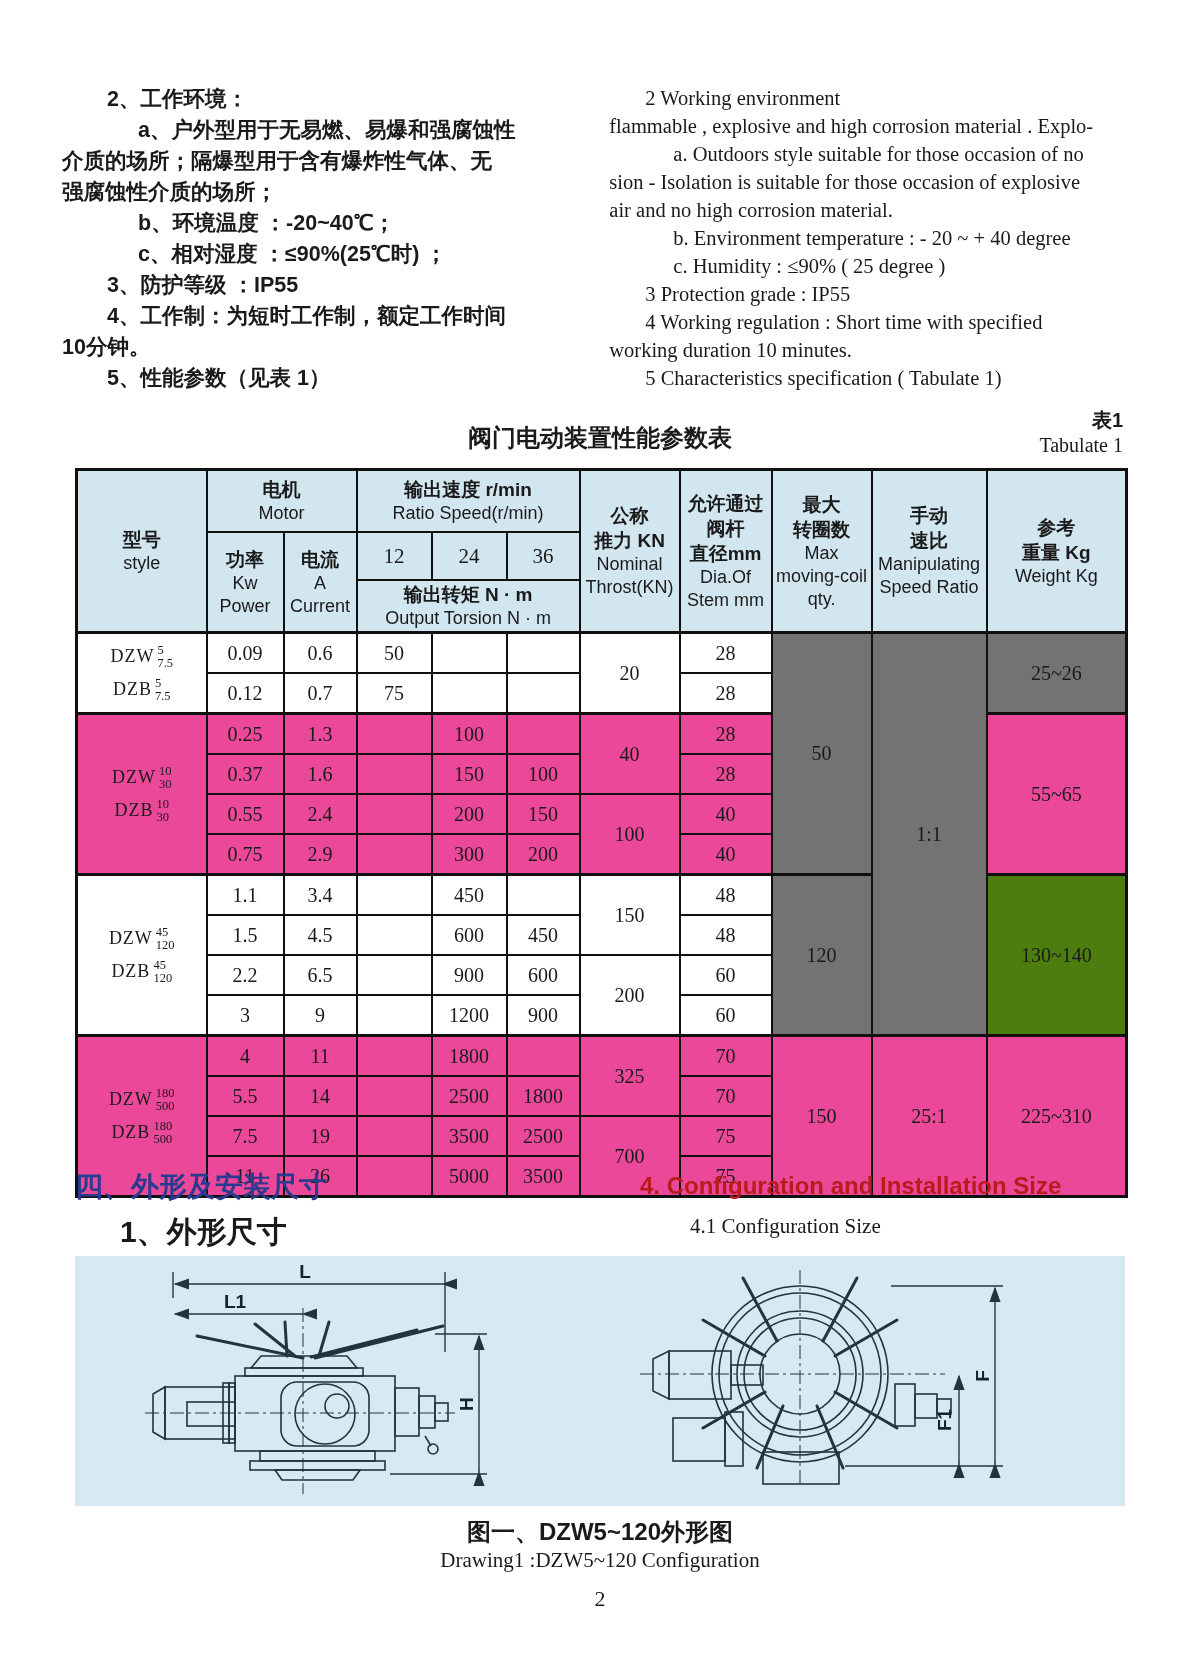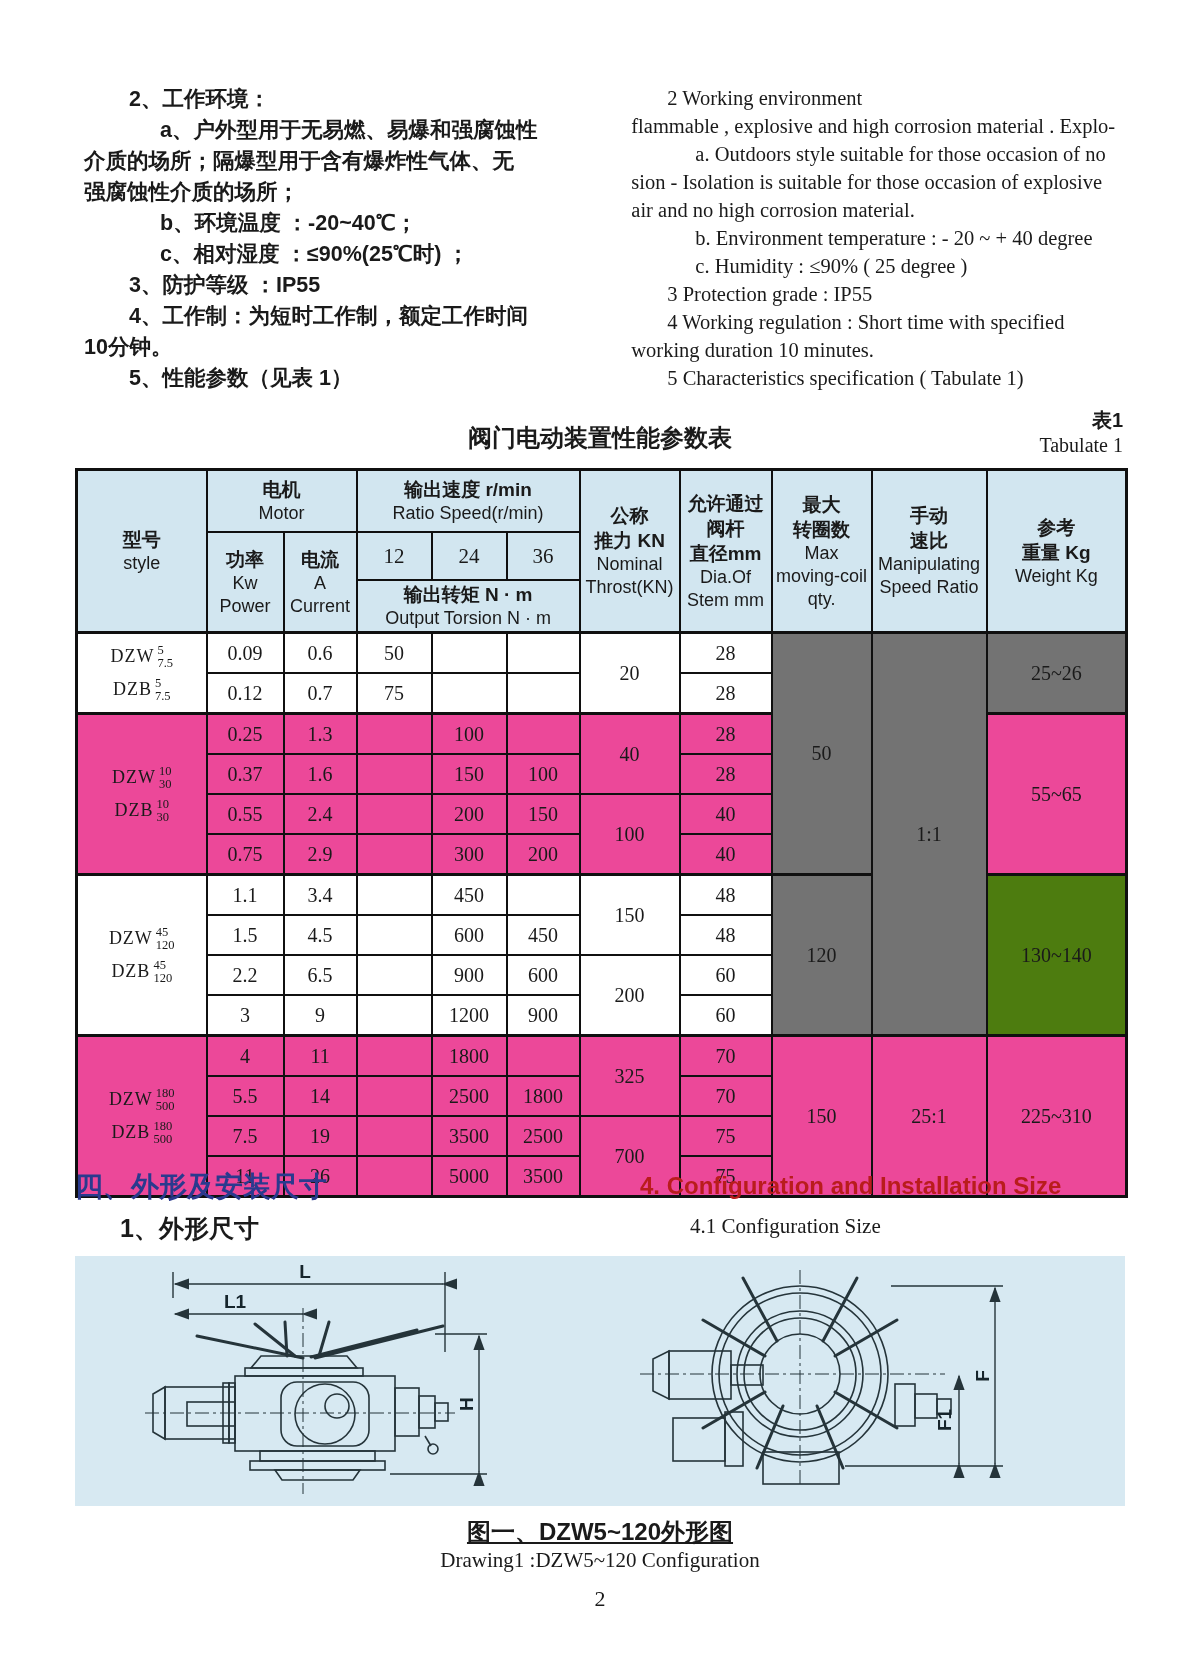--- a/index.html
+++ b/index.html
@@ -1,21 +1,21 @@
 <!DOCTYPE html>
 <html style="--accent-navy: #2a3a8e; --accent-teal: #2f6f9a;"><head>
 <meta charset="utf-8">
 <style>
   html,body{margin:0;padding:0;}
   body{
     width:1200px;height:1657px;position:relative;background:#ffffff;
     font-family:"Liberation Serif", serif;color:#1a1a1a;overflow:hidden;
   }
   
-  .intro{position:absolute;top:84px;left:84px;width:1070px;display:flex;gap:48px;}
+  .intro{position:absolute;top:84px;left:62px;width:1070px;display:flex;gap:48px;}
   .zh-col{width:492px;}
   .en-col{width:548px;margin-left:30px;}
   .zh-col .tline{
     font-family:"Liberation Sans", sans-serif;font-weight:bold;
     font-size:21.5px;line-height:31px;white-space:nowrap;
   }
   .en-col .tline{
     font-family:"Liberation Serif", serif;font-size:20.5px;line-height:28px;white-space:nowrap;
   }
   .zh-col .tline.i1{padding-left:45px;}
@@ -66,42 +66,42 @@
   .sec-zh{
     position:absolute;top:1168px;left:75px;
     font-family:"Liberation Sans", sans-serif;font-weight:bold;font-size:28px;color:#2a3a8e;
   }
   .sec-en{
     position:absolute;top:1172px;left:640px;
     font-family:"Liberation Sans", sans-serif;font-weight:bold;font-size:24px;color:#b91c1c;
   }
   .sub-zh{
     position:absolute;top:1212px;left:120px;
-    font-family:"Liberation Sans", sans-serif;font-weight:bold;font-size:25px;
+    font-family:"Liberation Sans", sans-serif;font-weight:bold;font-size:30px;
   }
   .sub-en{
     position:absolute;top:1214px;left:690px;
     font-family:"Liberation Serif", serif;font-size:21px;
   }
   
   .figure-panel{
     position:absolute;top:1256px;left:75px;width:1050px;height:250px;background:#d7e9f2;
   }
   .figure-panel svg{position:absolute;top:0;}
   .svg-left{left:60px;}
   .svg-right{left:520px;}
   .draw{stroke:#25343a;stroke-width:1.6;fill:none;}
   .draw-thick{stroke:#25343a;stroke-width:3;fill:none;stroke-linecap:round;}
   .cline{stroke:#25343a;stroke-width:1;fill:none;stroke-dasharray:14 4 3 4;}
   .dim{stroke:#25343a;stroke-width:1.4;fill:none;}
   .dimtxt{font-family:"Liberation Sans", sans-serif;font-weight:bold;font-size:19px;fill:#16252c;}
   
   .fig-caption-zh{
     position:absolute;top:1516px;left:0;width:100%;text-align:center;
-    font-family:"Liberation Sans", sans-serif;font-weight:bold;font-size:24px;text-decoration:underline;
+    font-family:"Liberation Sans", sans-serif;font-weight:bold;font-size:24px;
   }
   .fig-caption-en{
     position:absolute;top:1548px;left:0;width:100%;text-align:center;
     font-family:"Liberation Serif", serif;font-size:21px;
   }
   .page-num{
     position:absolute;top:1586px;left:0;width:100%;text-align:center;
     font-family:"Liberation Serif", serif;font-size:22px;
   }
 </style>

